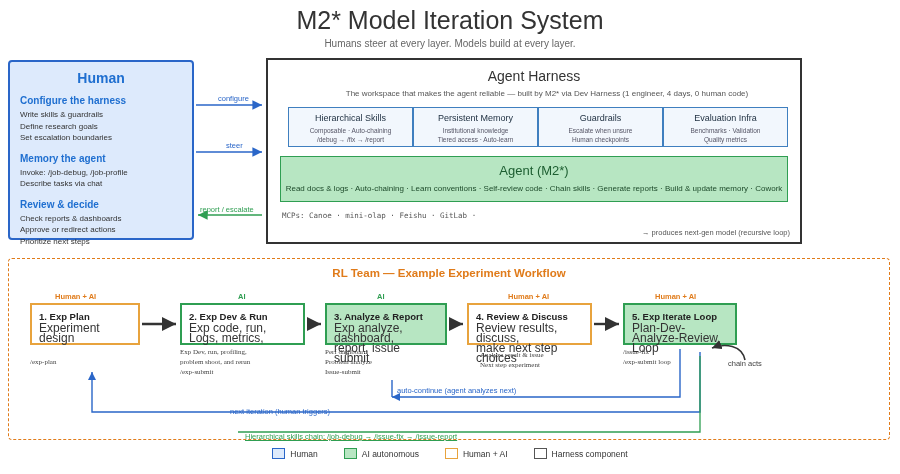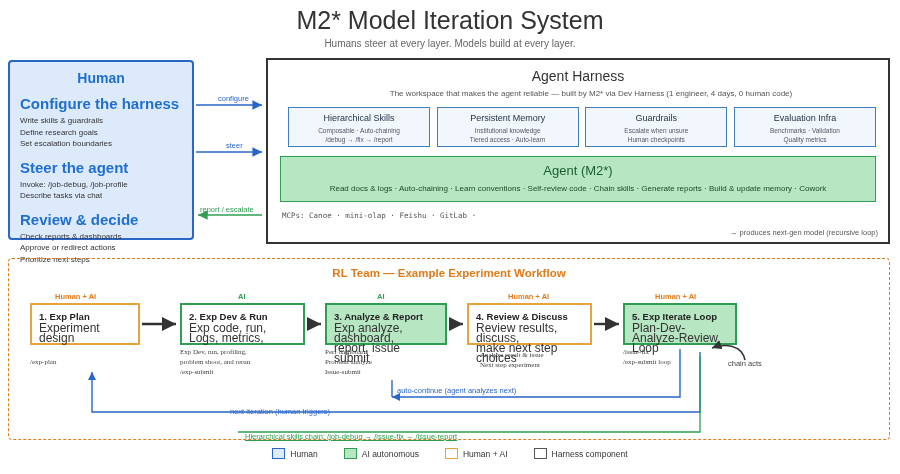--- a/index.html
+++ b/index.html
@@ -52,36 +52,36 @@
     color: #1f6fd0;
     font-size: 14px;
     font-weight: bold;
     margin-top: 8px;
   }
   .human-section {
     margin: 9px 0 0 10px;
   }
   .human-section .h {
     color: #1f6fd0;
-    font-size: 15px;
+    font-size: 10px;
     font-weight: bold;
     margin-bottom: 3px;
   }
   .human-section .li {
     font-size: 8px;
     color: #333;
     line-height: 11.5px;
   }
 
   
   .harness {
     position: absolute;
     left: 266px;
     top: 58px;
-    width: 624px;
+    width: 536px;
     height: 186px;
     border: 2px solid #333;
     box-sizing: border-box;
     background: #fff;
   }
   .harness-title {
     text-align: center;
     font-size: 14px;
     color: #333;
     margin-top: 8px;
@@ -253,21 +253,21 @@
   <div class="human-title">Human</div>
 
   <div class="human-section">
     <div class="h">Configure the harness</div>
     <div class="li">Write skills &amp; guardrails</div>
     <div class="li">Define research goals</div>
     <div class="li">Set escalation boundaries</div>
   </div>
 
   <div class="human-section">
-    <div class="h">Steer the agent</div>
+    <div class="h">Memory the agent</div>
     <div class="li">Invoke: /job-debug, /job-profile</div>
     <div class="li">Describe tasks via chat</div>
   </div>
 
   <div class="human-section">
     <div class="h">Review &amp; decide</div>
     <div class="li">Check reports &amp; dashboards</div>
     <div class="li">Approve or redirect actions</div>
     <div class="li">Prioritize next steps</div>
   </div>

